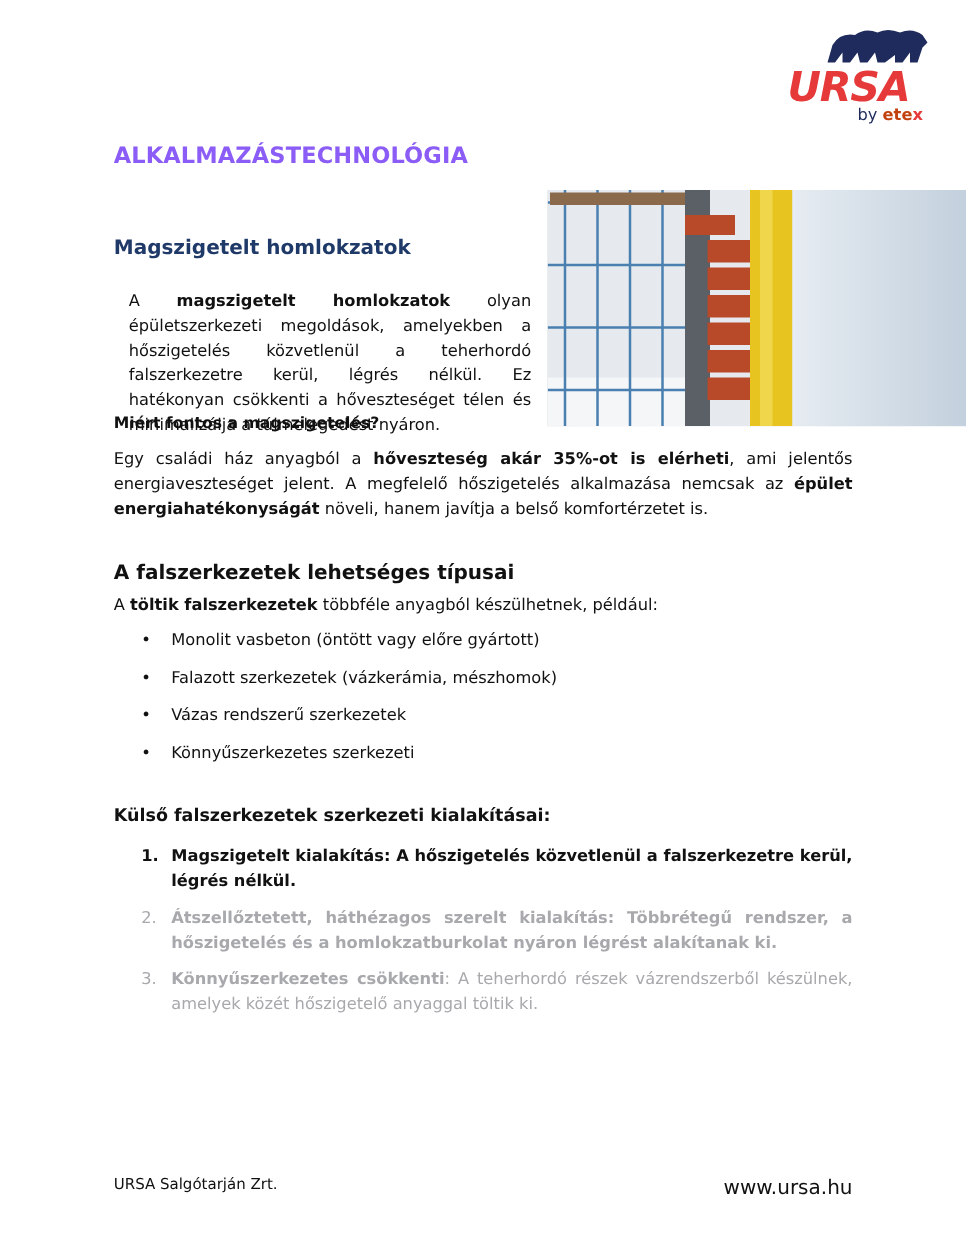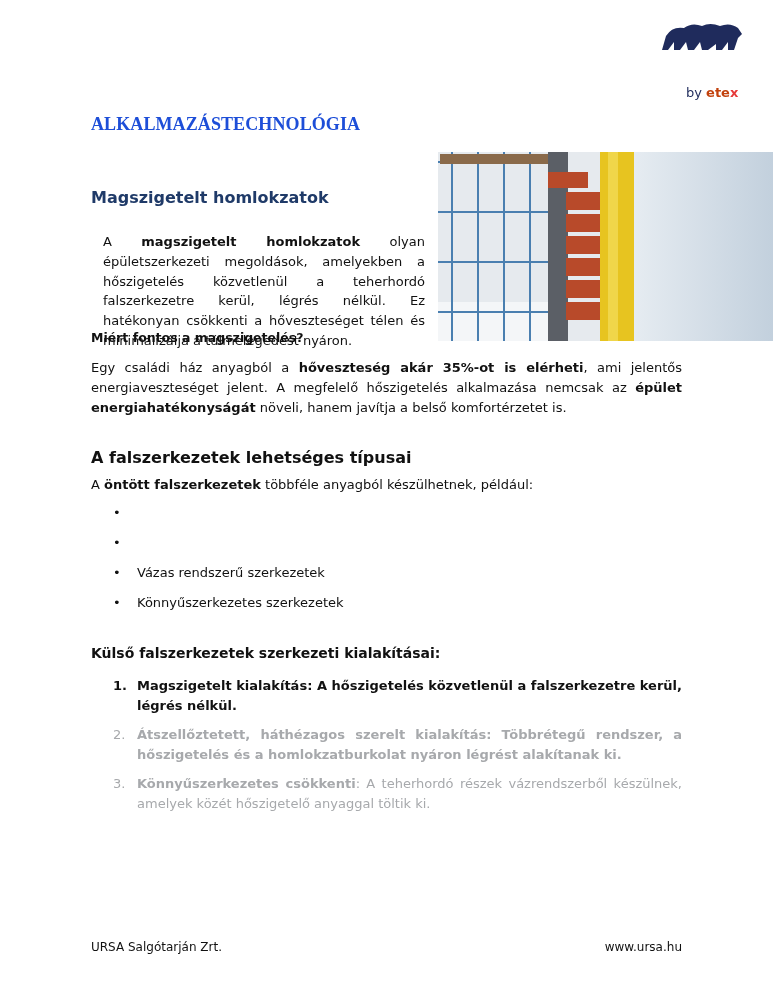--- a/index.html
+++ b/index.html
@@ -14,21 +14,21 @@
       font-weight: bold; font-style: italic; font-size: 33px; color: #e63a3a; letter-spacing: -1px;
     }
     .logo .byetex {
       position: absolute; left: 58px; top: 65px; font-size: 13px; color: #1f2b5c;
     }
     .logo .byetex b { font-weight: bold; color: #c2410c; }
     .logo .byetex .x { color: #e63a3a; font-weight: bold; }
 
     .main-title {
       position: absolute; left: 91px; top: 114px; margin: 0;
-      font-size: 18px; font-weight: bold; color: #1d4ed8; letter-spacing: 0.1px; font-family: Liberation Serif, serif;
+      font-size: 18px; font-weight: bold; color: #8b5cf6; letter-spacing: 0.1px;
     }
     .hero {
       position: absolute; left: 438px; top: 152px; width: 335px; height: 189px; overflow: hidden;
       background: linear-gradient(90deg, #d9dde0 0%, #eef1f3 30%, #dfe4e8 55%, #cfd7de 100%);
     }
     .section-title {
       position: absolute; left: 91px; top: 188px; margin: 0;
       font-size: 16px; font-weight: bold; color: #1f3a68;
     }
     .intro {
@@ -47,29 +47,30 @@
     .bullets li .dot { position: absolute; left: 22px; top: 0; }
     .sub-ext { position: absolute; left: 91px; top: 645px; margin: 0; font-size: 14px; font-weight: bold; }
     .olist { position: absolute; left: 91px; top: 676px; width: 591px; margin: 0; padding: 0; list-style: none; }
     .olist li { position: relative; padding-left: 46px; font-size: 13px; line-height: 20px; text-align: justify; margin-bottom: 9px; }
     .olist li .num { position: absolute; left: 22px; top: 0; font-weight: bold; }
     .olist li.active { color: #111111; font-weight: bold; }
     .olist li.muted { color: #a7a9ac; }
     .olist li.muted .num { font-weight: normal; }
     .olist li .lead { font-weight: bold; }
     .footer-left { position: absolute; left: 91px; top: 940px; font-size: 12px; }
-    .footer-right { position: absolute; right: 91px; top: 940px; font-size: 12px; }
+    .footer-right { position: absolute; right: 91px; top: 940px; font-size: 16px; }
   </style>
 </head>
 <body>
 
 <div class="logo">
   <svg class="bears" viewBox="0 0 86 34">
     <path d="M4 30 L8 16 Q14 6 26 8 Q34 2 44 6 Q52 2 62 6 Q72 2 80 8 L84 14 L80 18 L76 30 L70 30 L70 22 L64 30 L58 30 L58 24 L50 30 L44 30 L42 22 L36 30 L30 30 L28 22 L22 30 L16 30 L16 22 L10 30 Z" fill="#1f2b5c"></path>
   </svg>
+  <div class="wordmark">URSA</div>
   <div class="byetex"><span>by </span><b>ete</b><span class="x">x</span></div>
 </div>
 
 <h1 class="main-title">ALKALMAZÁSTECHNOLÓGIA</h1>
 
 <div class="hero">
   <svg width="335" height="189" viewBox="0 0 335 189">
     <rect x="0" y="0" width="335" height="189" fill="#e6eaee"></rect>
     <rect x="0" y="150" width="110" height="39" fill="#f4f6f8"></rect>
     <g stroke="#4a7fb0" stroke-width="2">
@@ -109,27 +110,27 @@
 <h2 class="section-title">Magszigetelt homlokzatok</h2>
 
 <p class="intro"><span>A </span><b>magszigetelt homlokzatok</b><span> olyan épületszerkezeti megoldások, amelyekben a hőszigetelés közvetlenül a teherhordó falszerkezetre kerül, légrés nélkül. Ez hatékonyan csökkenti a hőveszteséget télen és minimalizálja a túlmelegedést nyáron.</span></p>
 
 <p class="sub-q">Miért fontos a magszigetelés?</p>
 
 <p class="p-energy"><span>Egy családi ház anyagból a </span><b>hőveszteség akár 35%-ot is elérheti</b><span>, ami jelentős energiaveszteséget jelent. A megfelelő hőszigetelés alkalmazása nemcsak az </span><b>épület energiahatékonyságát</b><span> növeli, hanem javítja a belső komfortérzetet is.</span></p>
 
 <p class="sub-types">A falszerkezetek lehetséges típusai</p>
 
-<p class="p-walls"><span>A </span><b>öntött falszerkezetek</b><span> többféle anyagból készülhetnek, például:</span></p>
+<p class="p-walls"><span>A </span><b>töltik falszerkezetek</b><span> többféle anyagból készülhetnek, például:</span></p>
 
 <ul class="bullets">
-  <li><span class="dot">•</span></li>
-  <li><span class="dot">•</span></li>
+  <li><span class="dot">•</span><span>Monolit vasbeton (öntött vagy előre gyártott)</span></li>
+  <li><span class="dot">•</span><span>Falazott szerkezetek (vázkerámia, mészhomok)</span></li>
   <li><span class="dot">•</span><span>Vázas rendszerű szerkezetek</span></li>
-  <li><span class="dot">•</span><span>Könnyűszerkezetes szerkezetek</span></li>
+  <li><span class="dot">•</span><span>Könnyűszerkezetes szerkezeti</span></li>
 </ul>
 
 <p class="sub-ext">Külső falszerkezetek szerkezeti kialakításai:</p>
 
 <ol class="olist">
   <li class="active"><span class="num">1.</span><span class="lead">Magszigetelt kialakítás:</span><span> A hőszigetelés közvetlenül a falszerkezetre kerül, légrés nélkül.</span></li>
   <li class="muted" style="font-weight:bold"><span class="num">2.</span><span class="lead">Átszellőztetett, háthézagos szerelt kialakítás:</span><span> Többrétegű rendszer, a hőszigetelés és a homlokzatburkolat nyáron légrést alakítanak ki.</span></li>
   <li class="muted"><span class="num">3.</span><span class="lead">Könnyűszerkezetes csökkenti</span><span>: A teherhordó részek vázrendszerből készülnek, amelyek közét hőszigetelő anyaggal töltik ki.</span></li>
 </ol>
 

